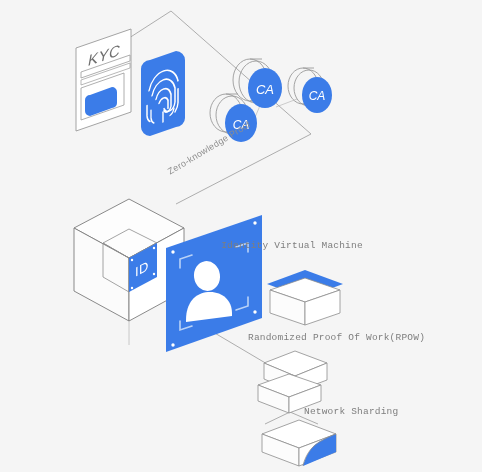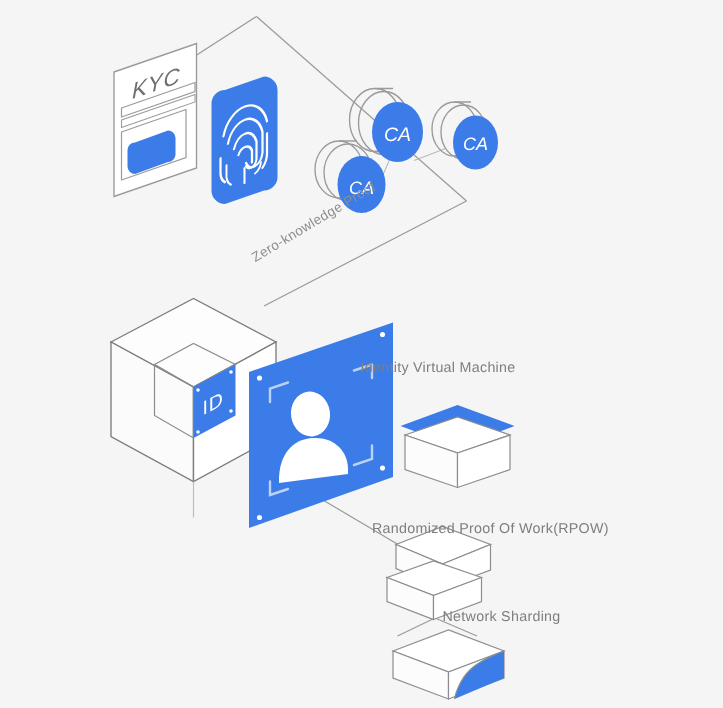--- a/index.html
+++ b/index.html
@@ -11,21 +11,21 @@
   }
   #stage{position:relative;width:482px;height:472px;}
   #stage svg{position:absolute;left:0;top:0;width:482px;height:472px;}
   .lbl{
     position:absolute;
     color:#7e7e7e;
     font-size:9.5px;
     letter-spacing:.2px;
     white-space:nowrap;
     line-height:13px;
-    font-family:Liberation Sans, sans-serif;
+    font-family:Liberation Mono, monospace;
   }
   .lbl.ctr{text-align:center;}
   #zkp-label{
     position:absolute;
     left:166px;top:168px;
     transform-origin:left top;
     transform:rotate(-31deg);
     color:#8d8d8d;
     font-size:9px;
     letter-spacing:.3px;
@@ -207,17 +207,17 @@
       <path d="M336,434 C336,434 322,439 314,446 C305,454 303,466 303,466" fill="none" stroke="#8d8d8d" stroke-width="0.8"></path>
     </g>
   </svg>
 
   <div id="zkp-label">Zero-knowledge Proof</div>
 
   <div class="lbl ctr" style="left:292px;top:239px;transform:translateX(-50%);">
     <div>Identity Virtual Machine</div>
   </div>
 
-  <div class="lbl" style="left:248px;top:346px;">Randomized Proof Of Work(RPOW)</div>
-
-  <div class="lbl" style="left:295px;top:405px;">Network Sharding</div>
+  <div class="lbl" style="left:248px;top:331px;">Randomized Proof Of Work(RPOW)</div>
+
+  <div class="lbl" style="left:304px;top:405px;">Network Sharding</div>
 
 </div>
 
 </body></html>

